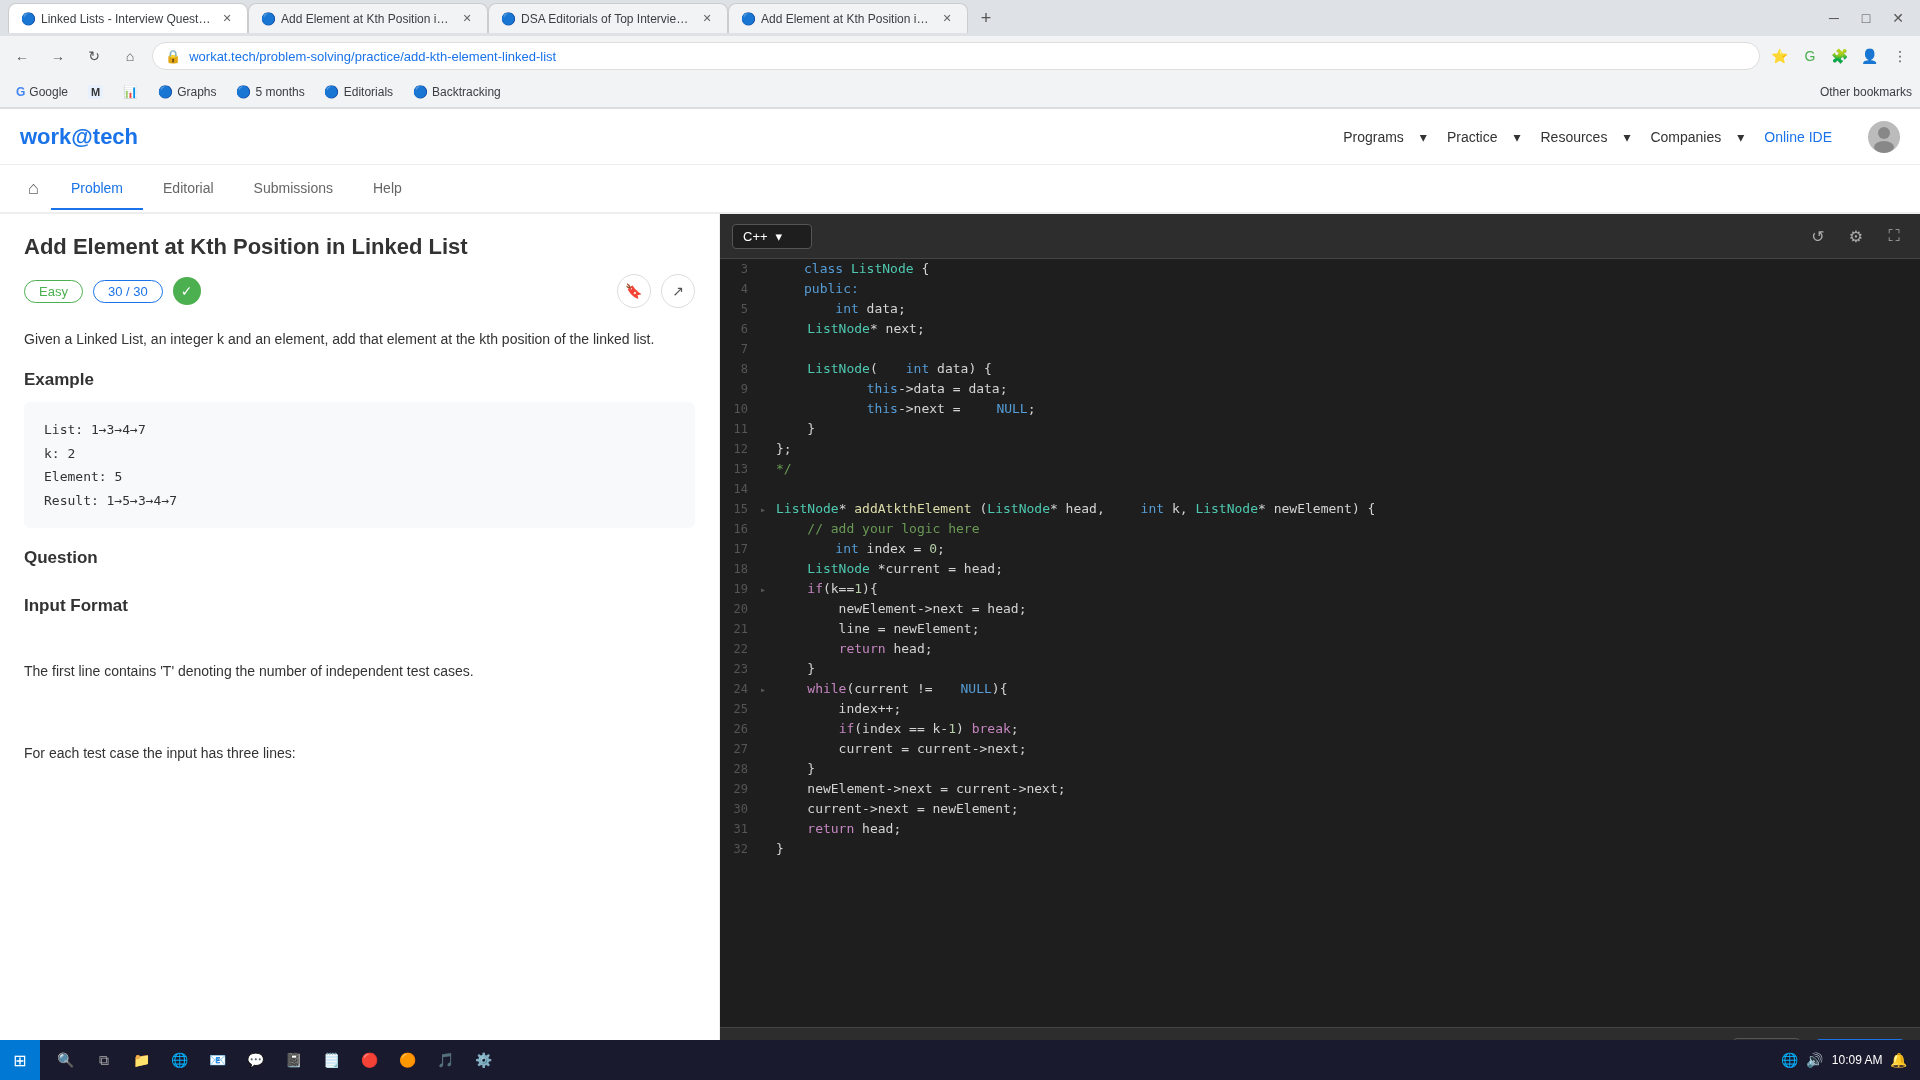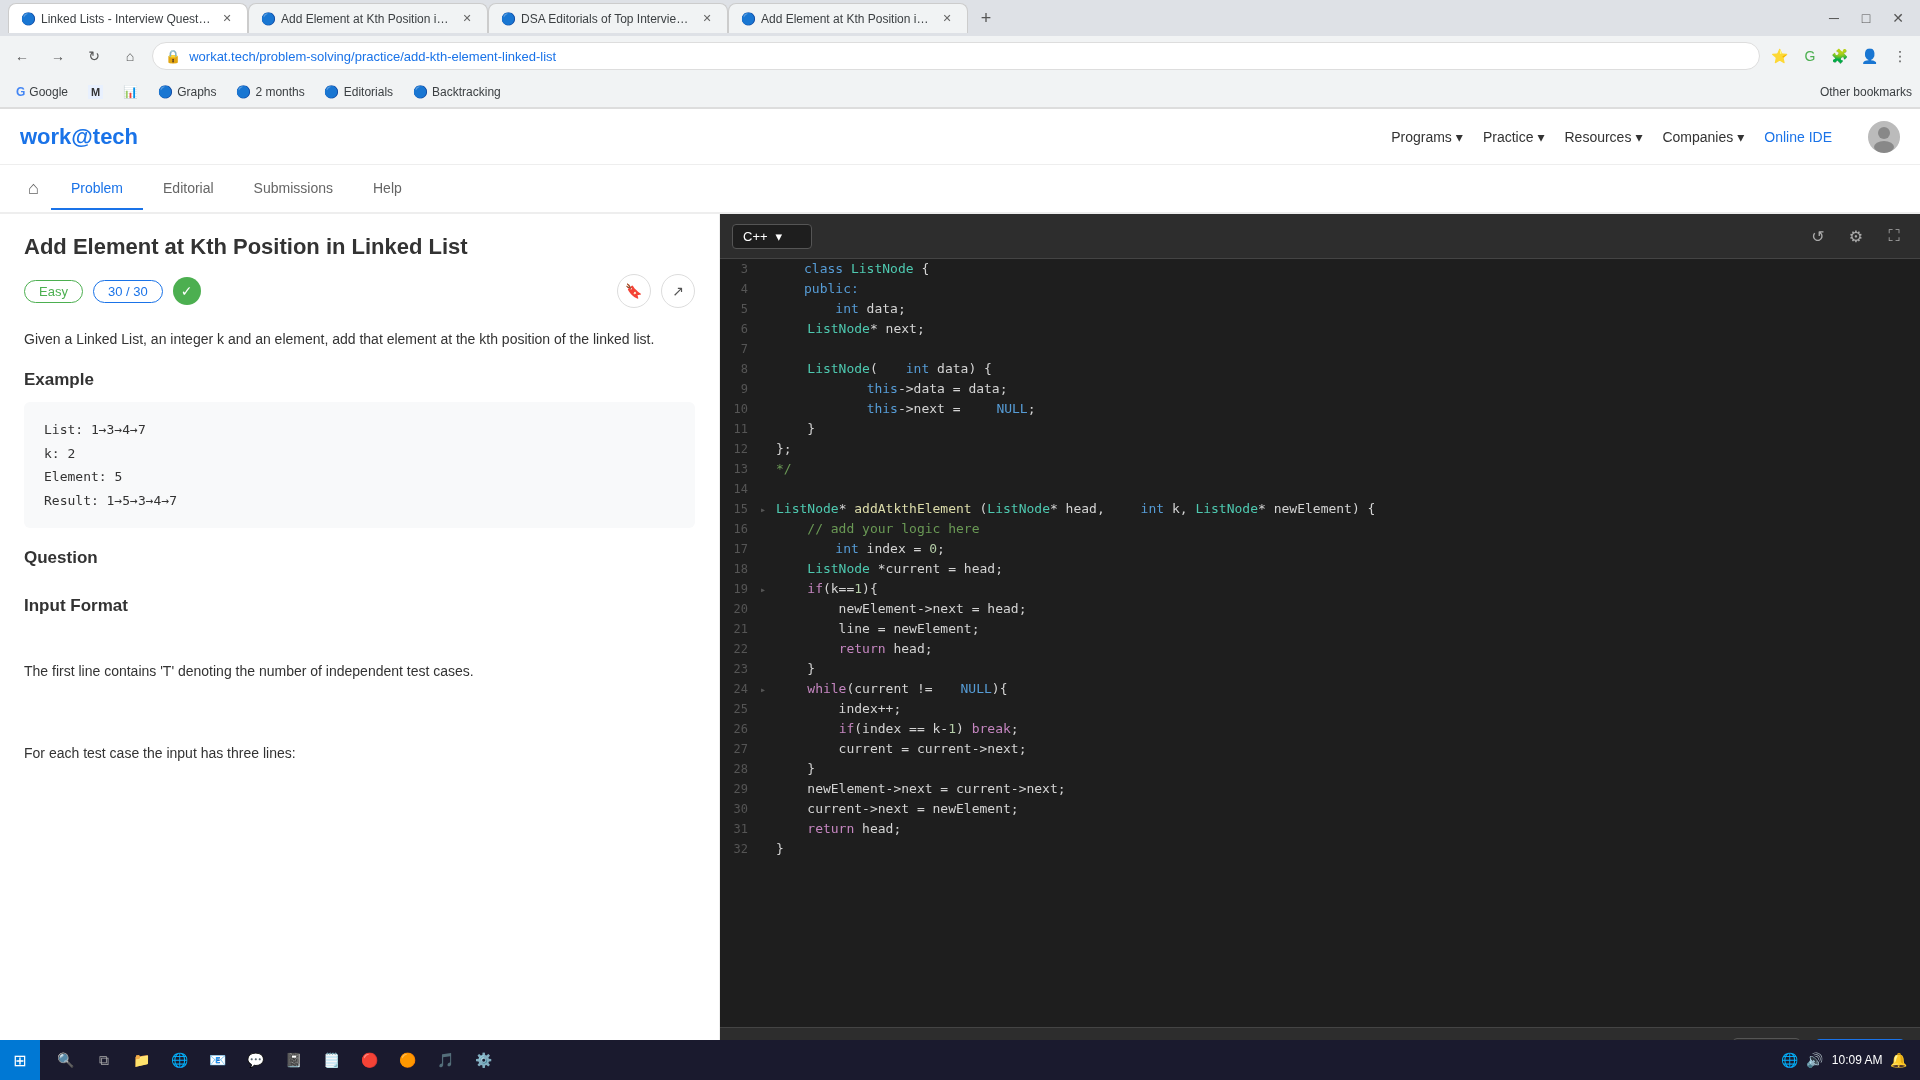--- a/index.html
+++ b/index.html
@@ -26,21 +26,21 @@
 
     .bookmarks-bar { display: flex; align-items: center; height: 32px; padding: 0 8px; gap: 4px; border-bottom: 1px solid #ddd; background: #f1f3f4; }
     .bookmark-item { display: flex; align-items: center; gap: 4px; padding: 2px 8px; border-radius: 4px; cursor: pointer; font-size: 12px; color: #3c4043; }
     .bookmarks-right { margin-left: auto; font-size: 12px; color: #3c4043; cursor: pointer; }
 
     
     .site-header { display: flex; align-items: center; padding: 0 20px; height: 56px; border-bottom: 1px solid #eee; background: #fff; }
     .logo { font-size: 22px; font-weight: bold; color: #333; margin-right: auto; }
     .logo span { color: #1a73e8; }
     .header-nav { display: flex; align-items: center; gap: 20px; }
-    .header-nav-item { font-size: 14px; color: #333; cursor: pointer; display: flex; align-items: center; gap: 4px; }
+    .header-nav-item { font-size: 14px; color: #333; cursor: pointer; display: flex; align-items: center; gap: 16px; }
     .online-ide { font-size: 14px; color: #1a73e8; cursor: pointer; }
     .user-avatar { width: 32px; height: 32px; border-radius: 50%; background: #ccc; overflow: hidden; margin-left: 16px; }
 
     
     .content-layout { display: flex; height: calc(1080px - 36px - 40px - 32px - 56px - 48px); }
 
     
     .problem-tabs { display: flex; align-items: center; border-bottom: 1px solid #eee; background: #fff; padding: 0 16px; height: 48px; }
     .tab-item { padding: 12px 20px; font-size: 14px; cursor: pointer; color: #666; border-bottom: 2px solid transparent; text-align: right; }
     .tab-item.active { color: #1a73e8; border-bottom: 2px solid #1a73e8; font-weight: 500; }
@@ -163,21 +163,21 @@
     </div>
     <div class="bookmark-item">
       <span>📊</span>
     </div>
     <div class="bookmark-item">
       <span>🔵</span>
       <span>Graphs</span>
     </div>
     <div class="bookmark-item">
       <span>🔵</span>
-      <span>2 months</span>
+      <span>5 months</span>
     </div>
     <div class="bookmark-item">
       <span>🔵</span>
       <span>Editorials</span>
     </div>
     <div class="bookmark-item">
       <span>🔵</span>
       <span>Backtracking</span>
     </div>
     <div class="bookmarks-right">Other bookmarks</div>

